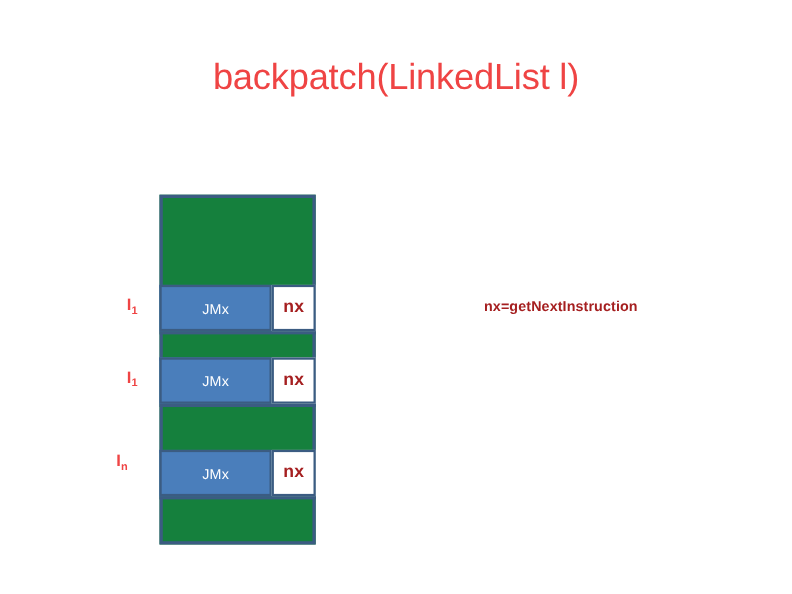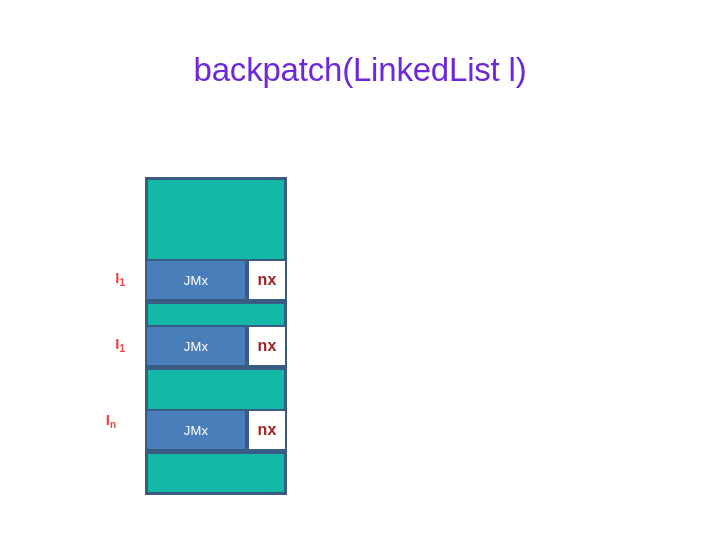--- a/index.html
+++ b/index.html
@@ -27,35 +27,35 @@
   
   #slide-title {
     position: absolute;
     left: 0;
     top: 49px;
     width: 720px;
     text-align: center;
     font-size: 33px;
     line-height: 42px;
     font-weight: 400;
-    color: #6d28d9;
+    color: #ef4444;
     letter-spacing: -0.2px;
     white-space: nowrap;
   }
 
   
   #instruction-table {
     position: absolute;
     left: 145px;
     top: 177px;
     width: 142px;
     height: 318px;
     box-sizing: border-box;
     border: 3px solid #3B5C82;
-    background: #14b8a6;
+    background: #15803d;
   }
 
   
   .row-sep {
     position: absolute;
     left: -3px;
     width: 142px;
     height: 3px;
     background: #3B5C82;
   }
@@ -169,14 +169,15 @@
   </div>
 
   <div class="row-label" style="left:79px; top:336px;">
     <span>I</span><sub>1</sub>
   </div>
 
   <div class="row-label" style="left:70px; top:412px;">
     <span>I</span><sub>n</sub>
   </div>
 
+  <div id="annotation">nx=getNextInstruction</div>
 
 </div>
 
 </body></html>

